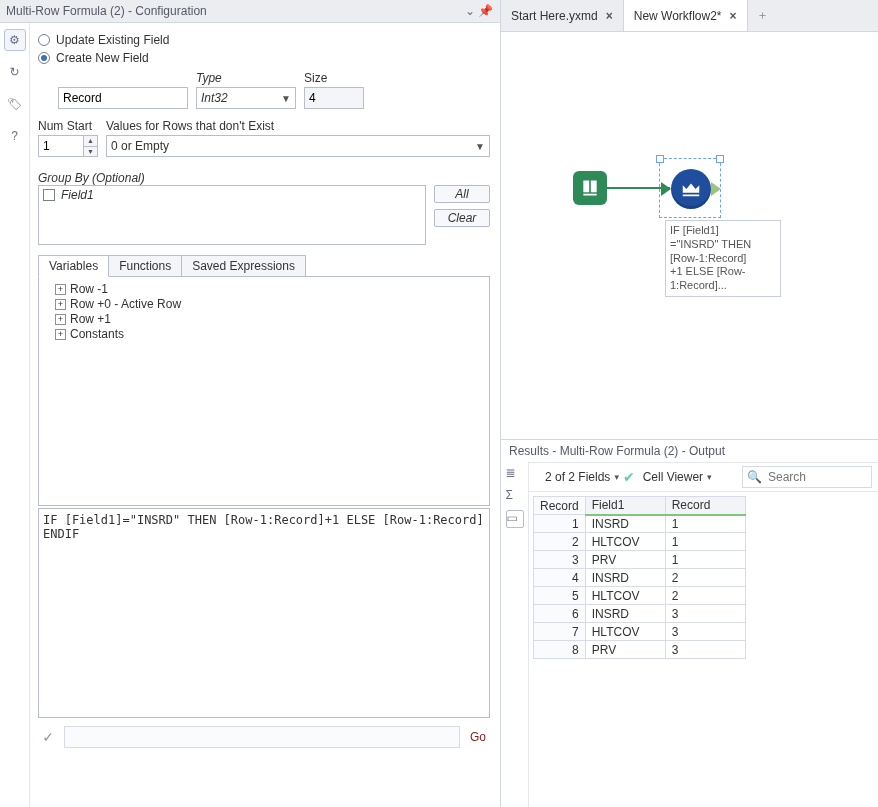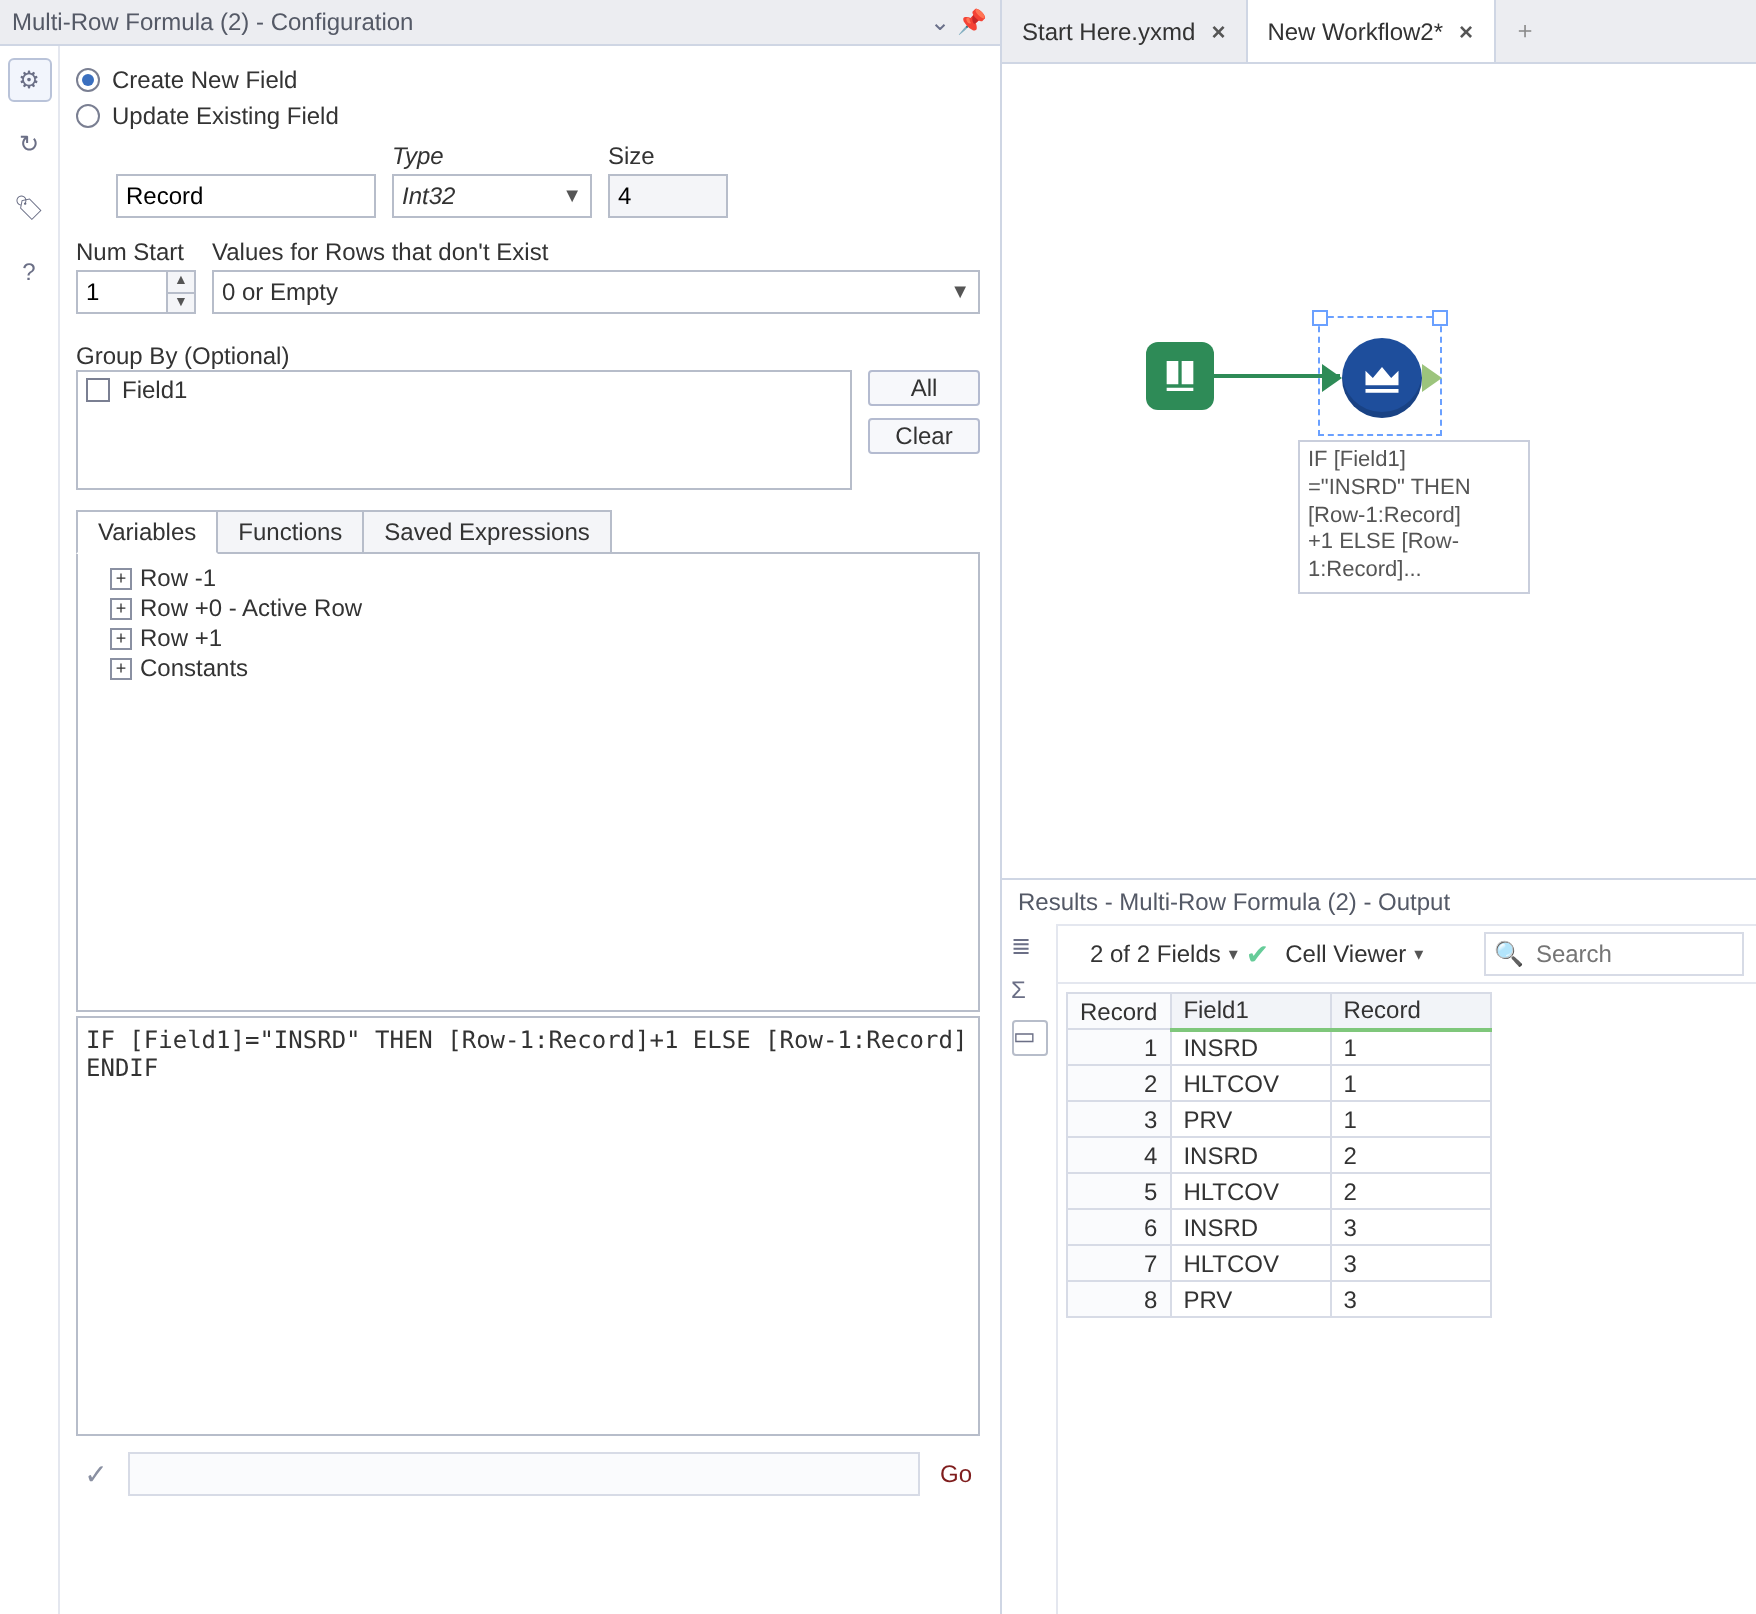--- a/index.html
+++ b/index.html
@@ -24,21 +24,21 @@
   .field-col { display: flex; flex-direction: column; }
   .field-col label { margin-bottom: 2px; color: #333; }
   .text-input { height: 22px; border: 1px solid #b7bdca; padding: 0 4px; background: #fff; }
   .dropdown { height: 22px; border: 1px solid #b7bdca; background: #fff; display: flex; align-items: center; padding: 0 4px; justify-content: space-between; }
   .dropdown .arrow { font-size: 10px; color: #555; }
   .spin { position: relative; }
   .spin .spinbtns { position: absolute; right: 1px; top: 1px; bottom: 1px; width: 14px; display: flex; flex-direction: column; }
   .spin .spinbtns div { flex: 1; border-left: 1px solid #b7bdca; display: flex; align-items: center; justify-content: center; font-size: 7px; color: #555; background: #f4f5f8; }
   .spin .spinbtns div:first-child { border-bottom: 1px solid #b7bdca; }
 
-  .groupby-box { margin-top: 6px; }
+  .groupby-box { margin-top: 6px; font-style: italic; }
   .groupby-list { height: 60px; border: 1px solid #b7bdca; background: #fff; padding: 2px 4px; }
   .gb-row { display: flex; align-items: center; gap: 6px; }
   .gb-check { width: 12px; height: 12px; border: 1px solid #7a7f92; background: #fff; }
   .side-btns { display: flex; flex-direction: column; gap: 6px; }
   .btn { width: 56px; height: 18px; border: 1px solid #b4bbd0; background: #f7f8fb; border-radius: 2px; display: flex; align-items: center; justify-content: center; cursor: pointer; }
 
   .gb-wrap { display: flex; gap: 8px; align-items: flex-start; }
 
   .tabs { margin-top: 10px; display: flex; position: relative; z-index: 2; }
   .tab { padding: 3px 10px; border: 1px solid #b7bdca; background: #f4f5f8; cursor: pointer; }
@@ -72,21 +72,21 @@
   .node-input svg { width: 20px; height: 20px; }
   .node-sel-wrap { position: absolute; left: 158px; top: 126px; width: 62px; height: 60px; border: 1px dashed #6aa0ff; }
   .node-sel-wrap::before, .node-sel-wrap::after { content: ""; position: absolute; width: 6px; height: 6px; background: #fff; border: 1px solid #6aa0ff; }
   .node-sel-wrap::before { left: -4px; top: -4px; }
   .node-sel-wrap::after { right: -4px; top: -4px; }
   .node-formula-outer { position: absolute; left: 170px; top: 137px; width: 40px; height: 40px; border-radius: 50%; background: #1e4e9c; display: flex; align-items: center; justify-content: center; box-shadow: inset 0 -3px 0 rgba(0,0,0,.15); }
   .node-formula-outer svg { width: 22px; height: 22px; }
   .node-in-anchor, .node-out-anchor { position: absolute; width: 0; height: 0; }
   .node-in-anchor { left: 160px; top: 150px; border-top: 7px solid transparent; border-bottom: 7px solid transparent; border-left: 10px solid #2e8b57; }
   .node-out-anchor { left: 210px; top: 150px; border-top: 7px solid transparent; border-bottom: 7px solid transparent; border-left: 10px solid #9cc47c;}
-  .node-annot { position: absolute; left: 148px; top: 188px; width: 116px; border: 1px solid #c9cedc; background: #fff; padding: 3px 4px; color: #555; font-size: 11px; line-height: 1.25; }
+  .node-annot { position: absolute; left: 164px; top: 188px; width: 116px; border: 1px solid #c9cedc; background: #fff; padding: 3px 4px; color: #555; font-size: 11px; line-height: 1.25; }
 
   .results { height: 368px; border-top: 1px solid #cfd6e4; display: flex; flex-direction: column; }
   .res-hdr { padding: 4px 8px; color: #545966; background: #fff; }
   .res-tools { height: 30px; display: flex; align-items: center; padding: 0 6px 0 0; position: relative; border-bottom: 1px solid #e4e7ef; border-top: 1px solid #e4e7ef; }
   .res-tools-main { flex:1; display:flex; align-items:center; gap:8px; padding-left:8px;}
   .res-dd { display:flex; align-items:center; gap:4px; cursor:pointer; }
   .res-dd .caret { font-size: 9px; color:#555; }
   .check-mark { color:#6c9; font-size:14px; }
   .search { display:flex; align-items:center; border:1px solid #d7dbe6; height:22px; padding:0 4px; width:130px; }
   .search input { border:none; outline:none; flex:1; background:transparent; color:#888; }
@@ -111,26 +111,26 @@
   </div>
   <div class="cfg-body">
     <div class="toolstrip">
       <div class="ts-icon active">⚙</div>
       <div class="ts-icon">↻</div>
       <div class="ts-icon">🏷</div>
       <div class="ts-icon">?</div>
     </div>
     <div class="cfg-main">
       <div class="radio-row">
+        <span class="radio-dot"></span>
+        <span>Update Existing Field</span>
+      </div>
+      <div class="radio-row">
         <span class="radio-dot on"></span>
         <span>Create New  Field</span>
-      </div>
-      <div class="radio-row">
-        <span class="radio-dot"></span>
-        <span>Update Existing Field</span>
       </div>
 
       <div class="field-row">
         <div class="field-col" style="width:130px; margin-left:20px;">
           <div style="height:14px;"></div>
           <input class="text-input" value="Record" style="">
         </div>
         <div class="field-col" style="width:100px;font-style:italic;">
           <label>Type</label>
           <div class="dropdown">

